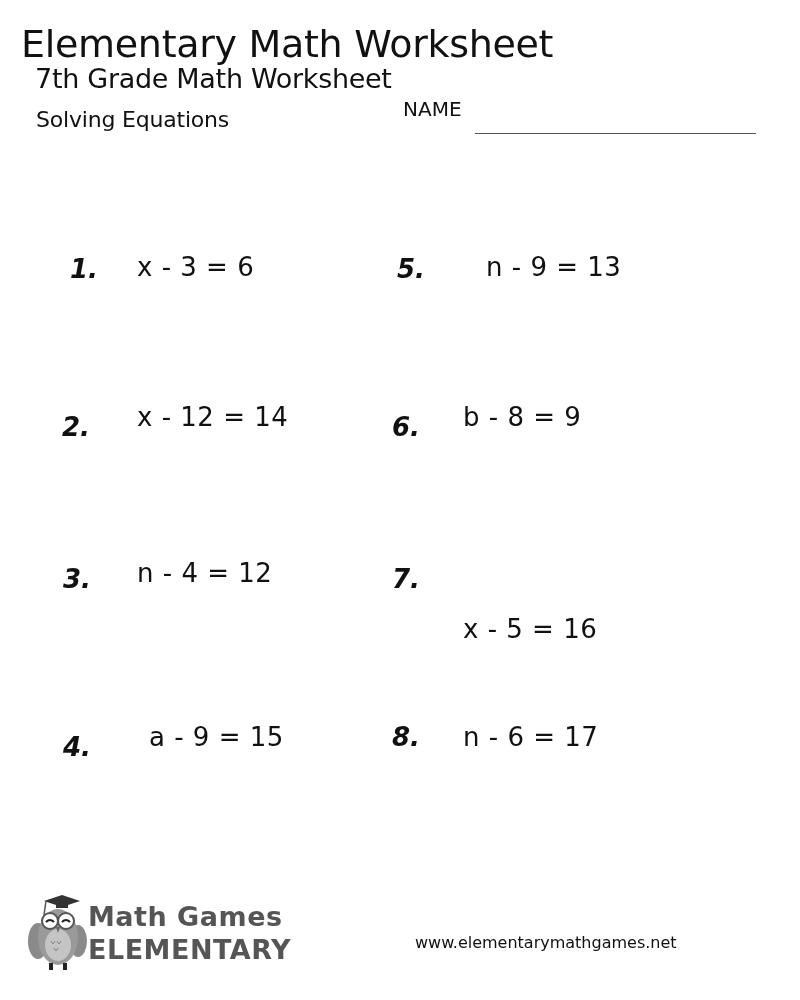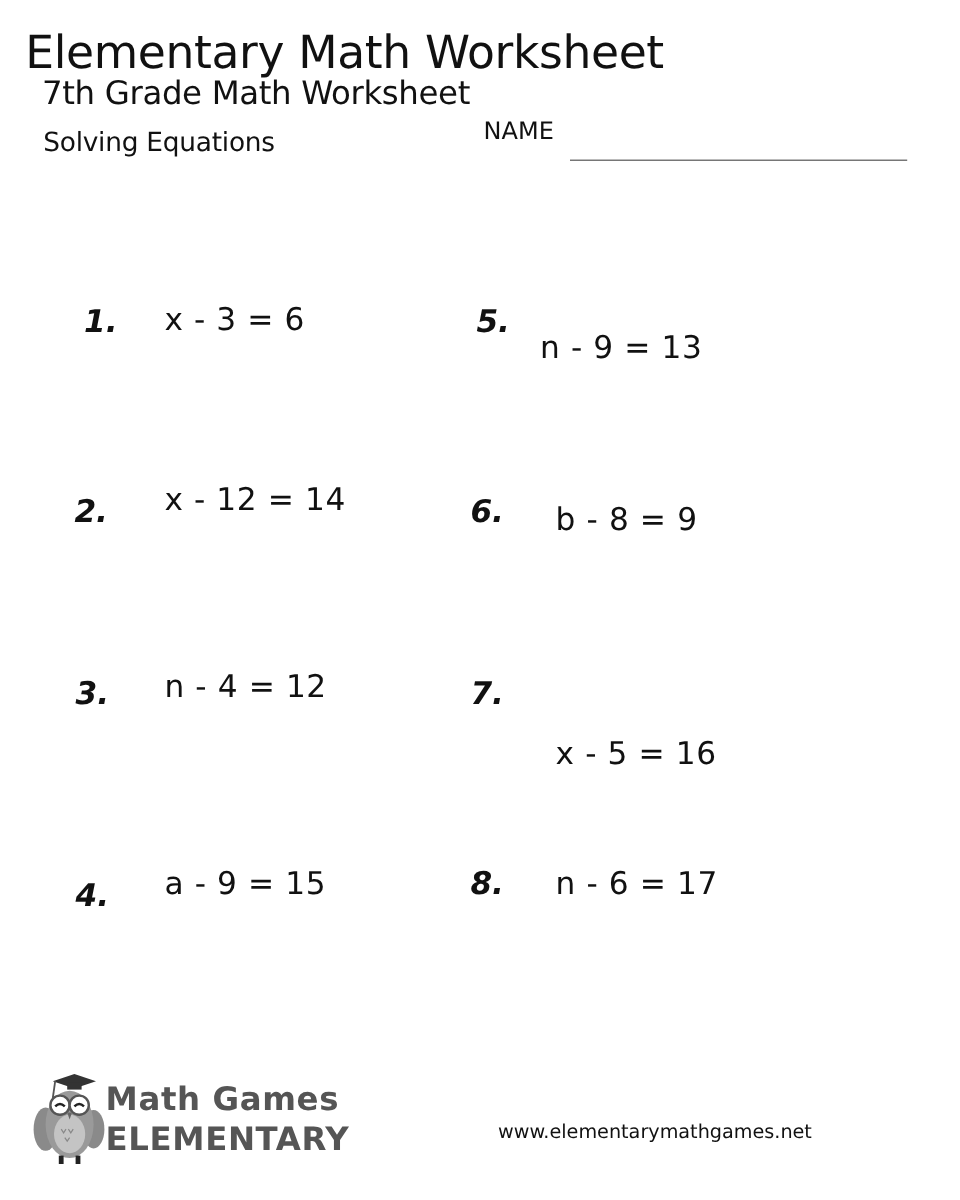--- a/index.html
+++ b/index.html
@@ -35,30 +35,30 @@
   <div>
     <span class="abs num" style="left:62px; top:412px;">2.</span>
     <span class="abs eq" style="left:137px; top:402px;">x - 12 = 14</span>
   </div>
   <div>
     <span class="abs num" style="left:63px; top:564px;">3.</span>
     <span class="abs eq" style="left:137px; top:558px;">n - 4 = 12</span>
   </div>
   <div>
     <span class="abs num" style="left:63px; top:732px;">4.</span>
-    <span class="abs eq" style="left:137px; top:722px;">a - 9 = 15</span>
+    <span class="abs eq" style="left:149px; top:722px;">a - 9 = 15</span>
   </div>
 
   <div>
     <span class="abs num" style="left:397px; top:254px;">5.</span>
-    <span class="abs eq" style="left:450px; top:252px;margin-top:23px;">n - 9 = 13</span>
+    <span class="abs eq" style="left:486px; top:252px;">n - 9 = 13</span>
   </div>
   <div>
     <span class="abs num" style="left:392px; top:412px;">6.</span>
-    <span class="abs eq" style="left:463px; top:419px;">b - 8 = 9</span>
+    <span class="abs eq" style="left:463px; top:402px;">b - 8 = 9</span>
   </div>
   <div>
     <span class="abs num" style="left:392px; top:564px;">7.</span>
     <span class="abs eq" style="left:463px; top:578px;margin-top:36px;">x - 5 = 16</span>
   </div>
   <div>
     <span class="abs num" style="left:392px; top:722px;">8.</span>
     <span class="abs eq" style="left:463px; top:722px;">n - 6 = 17</span>
   </div>
 

